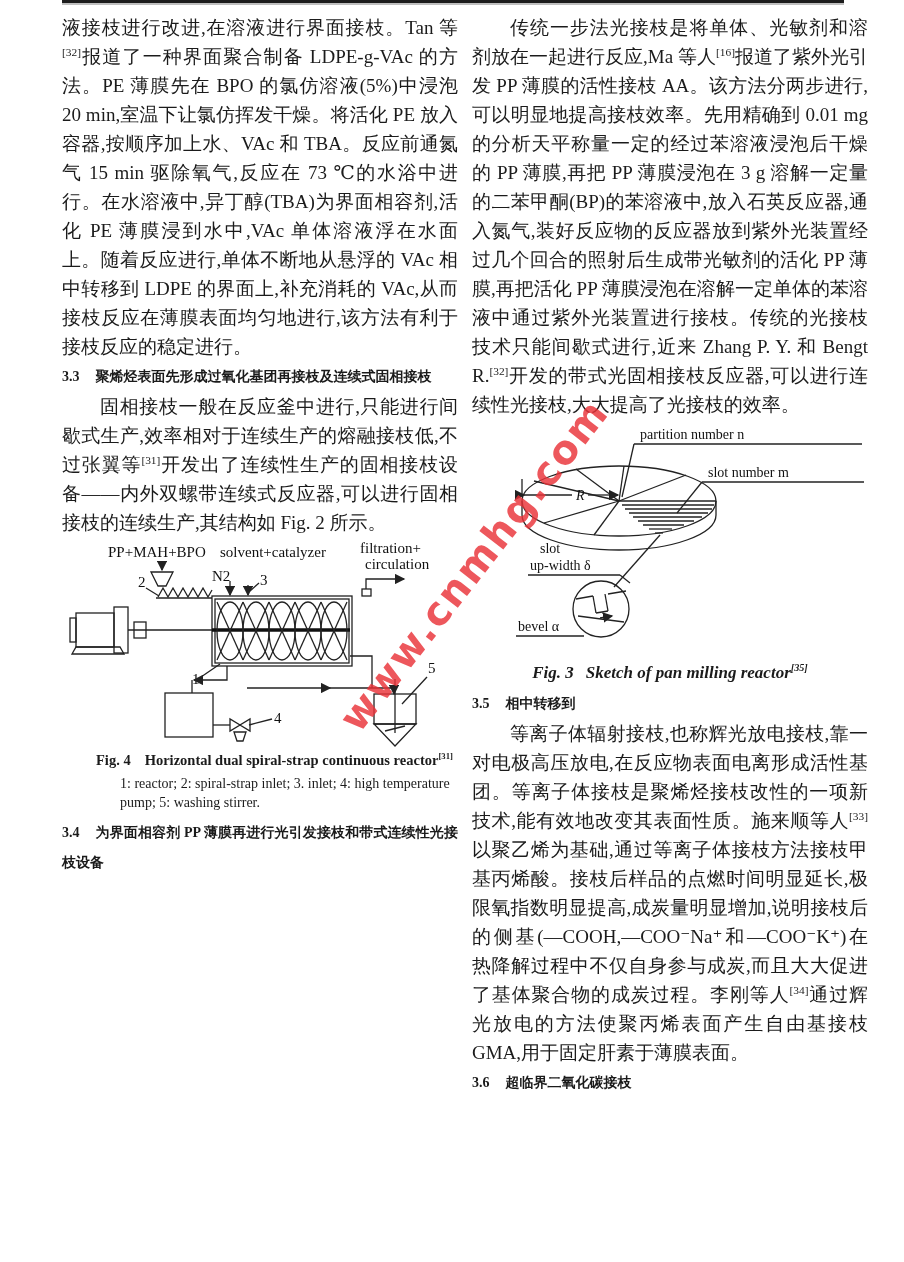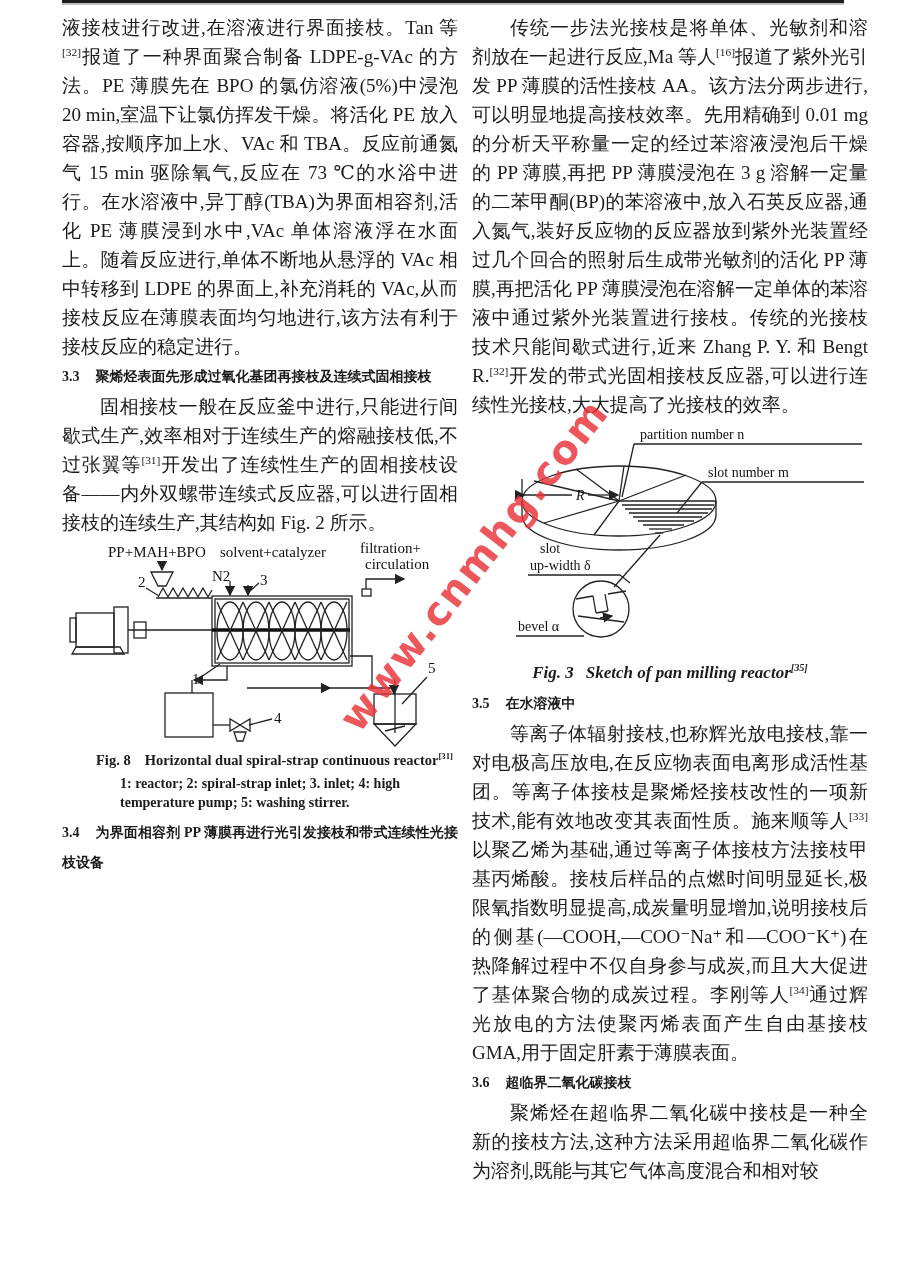--- a/index.html
+++ b/index.html
@@ -23,21 +23,21 @@
   .col p.cont{text-indent:0;}
   h3{margin:1px 0 0 0;font-size:14px;line-height:30px;font-weight:700;text-align:justify;}
   h3 .no{margin-right:16px;}
   sup{font-size:0.60em;vertical-align:super;line-height:0;}
   
   .fig{margin:4px 0 2px 0;}
   .fig svg{display:block;}
   .cap{margin:2px 0 4px 34px;font-size:14.5px;line-height:19px;font-weight:700;
        font-family:"Liberation Serif","DejaVu Serif",serif;text-align:left;text-indent:0;}
   .cap .figlbl{margin-right:14px;}
-  .legend{margin:0 0 6px 58px;font-size:14px;line-height:19px;font-weight:700;text-align:left;}
+  .legend{margin:0 0 6px 58px;font-size:14px;line-height:19px;font-weight:400;text-align:left;}
   .cap-center{margin:0 0 6px 0;font-size:17px;line-height:20px;font-weight:700;text-align:center;font-style:italic;}
   .cap-center .figlbl{margin-right:12px;}
   
   .wm{position:absolute;left:366px;top:694px;z-index:6;
       transform:rotate(-52deg);transform-origin:left bottom;
       font-family:"DejaVu Sans","Liberation Sans",sans-serif;
       font-weight:700;font-size:40px;letter-spacing:2px;
       color:#ea3339;opacity:.82;pointer-events:none;white-space:nowrap;}
   .lineart{stroke:#222;fill:none;stroke-width:1.3;}
   .lineart-thick{stroke:#111;fill:none;stroke-width:3.6;}
@@ -138,21 +138,21 @@
           <line class="lineart" x1="332" y1="147" x2="332" y2="153" marker-end="url(#a1)"></line>
 
           <rect class="lineart" x="312" y="153" width="42" height="30"></rect>
           <polygon class="lineart" points="312,183 354,183 333,205"></polygon>
           <line class="lineart" x1="333" y1="138" x2="333" y2="192"></line>
           <line class="lineart" x1="323" y1="190" x2="343" y2="185"></line>
           <text class="svgtxt" x="366" y="132">5</text>
           <line class="lineart" x1="365" y1="136" x2="340" y2="163"></line>
         </svg>
       </div>
-      <div class="cap"><span class="figlbl">Fig. 8</span><span>Horizontal dual spiral-strap continuous reactor<sup>[31]</sup></span></div>
+      <div class="cap"><span class="figlbl">Fig. 4</span><span>Horizontal dual spiral-strap continuous reactor<sup>[31]</sup></span></div>
       <div class="legend">1: reactor; 2: spiral-strap inlet; 3. inlet; 4: high temperature pump; 5: washing stirrer.</div>
 
       <h3><span class="no">3.4</span><span>为界面相容剂 PP 薄膜再进行光引发接枝和带式连续性光接枝设备</span></h3>
     </div>
 
     <div class="col">
       <p>传统一步法光接枝是将单体、光敏剂和溶剂放在一起进行反应,Ma 等人<sup>[16]</sup>报道了紫外光引发 PP 薄膜的活性接枝 AA。该方法分两步进行,可以明显地提高接枝效率。先用精确到 0.01 mg 的分析天平称量一定的经过苯溶液浸泡后干燥的 PP 薄膜,再把 PP 薄膜浸泡在 3 g 溶解一定量的二苯甲酮(BP)的苯溶液中,放入石英反应器,通入氮气,装好反应物的反应器放到紫外光装置经过几个回合的照射后生成带光敏剂的活化 PP 薄膜,再把活化 PP 薄膜浸泡在溶解一定单体的苯溶液中通过紫外光装置进行接枝。传统的光接枝技术只能间歇式进行,近来 Zhang P. Y. 和 Bengt R.<sup>[32]</sup>开发的带式光固相接枝反应器,可以进行连续性光接枝,大大提高了光接枝的效率。</p>
 
       <div class="fig">
         <svg width="396" height="238" viewBox="0 0 396 238">
@@ -218,22 +218,21 @@
             <line x1="124" y1="190" x2="136" y2="188"></line>
             <line x1="128" y1="195" x2="140" y2="193" marker-end="url(#b1)"></line>
           </g>
 
           <text class="svgtxt-sm" x="46" y="208">bevel α</text>
           <line class="lineart" x1="44" y1="213" x2="112" y2="213"></line>
         </svg>
       </div>
       <div class="cap-center"><span class="figlbl">Fig. 3</span><span>Sketch of pan milling reactor<sup>[35]</sup></span></div>
 
-      <h3><span class="no">3.5</span><span>在水溶液中</span></h3>
+      <h3><span class="no">3.5</span><span>相中转移到</span></h3>
       <p>等离子体辐射接枝,也称辉光放电接枝,靠一对电极高压放电,在反应物表面电离形成活性基团。等离子体接枝是聚烯烃接枝改性的一项新技术,能有效地改变其表面性质。施来顺等人<sup>[33]</sup>以聚乙烯为基础,通过等离子体接枝方法接枝甲基丙烯酸。接枝后样品的点燃时间明显延长,极限氧指数明显提高,成炭量明显增加,说明接枝后的侧基(—COOH,—COO⁻Na⁺和—COO⁻K⁺)在热降解过程中不仅自身参与成炭,而且大大促进了基体聚合物的成炭过程。李刚等人<sup>[34]</sup>通过辉光放电的方法使聚丙烯表面产生自由基接枝 GMA,用于固定肝素于薄膜表面。</p>
 
       <h3><span class="no">3.6</span><span>超临界二氧化碳接枝</span></h3>
-      <p>聚烯烃在超临界二氧化碳中接枝是一种全新的接枝方法,这种方法采用超临界二氧化碳作为溶剂,既能与其它气体高度混合和相对较</p>
     </div>
   </div>
 
   <div class="wm">www.cnmhg.com</div>
 </div>
 
 </body></html>

